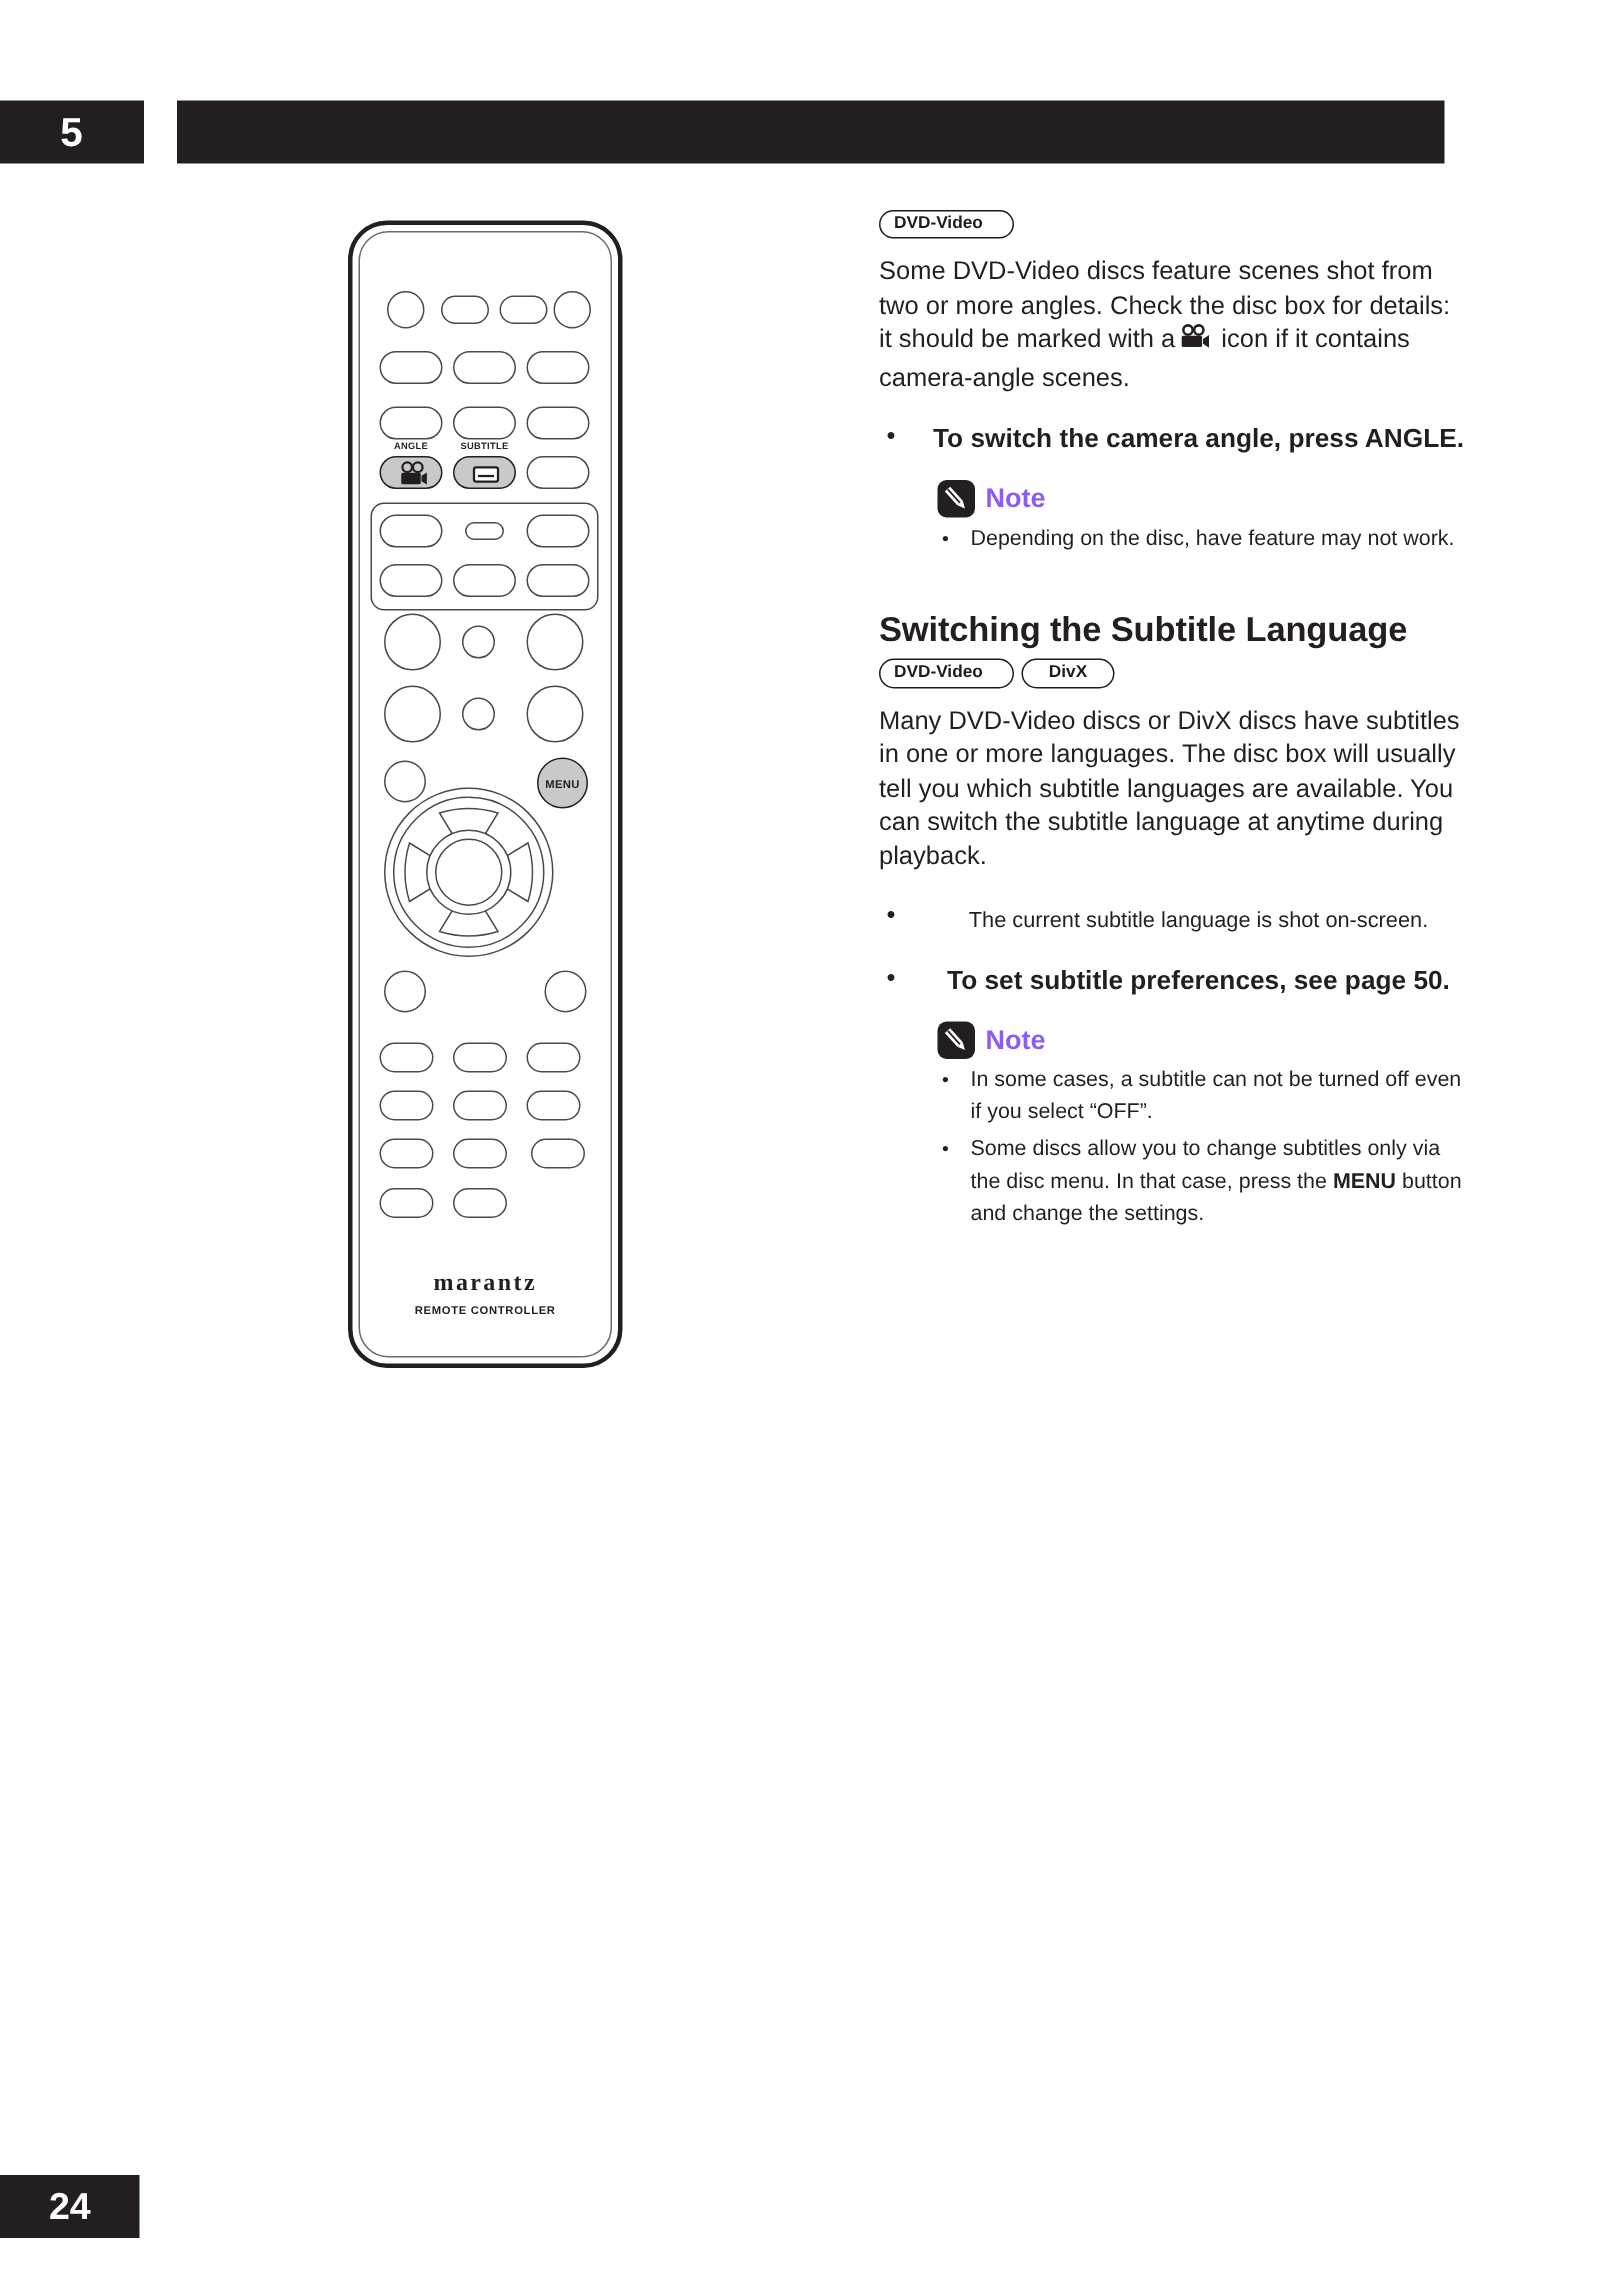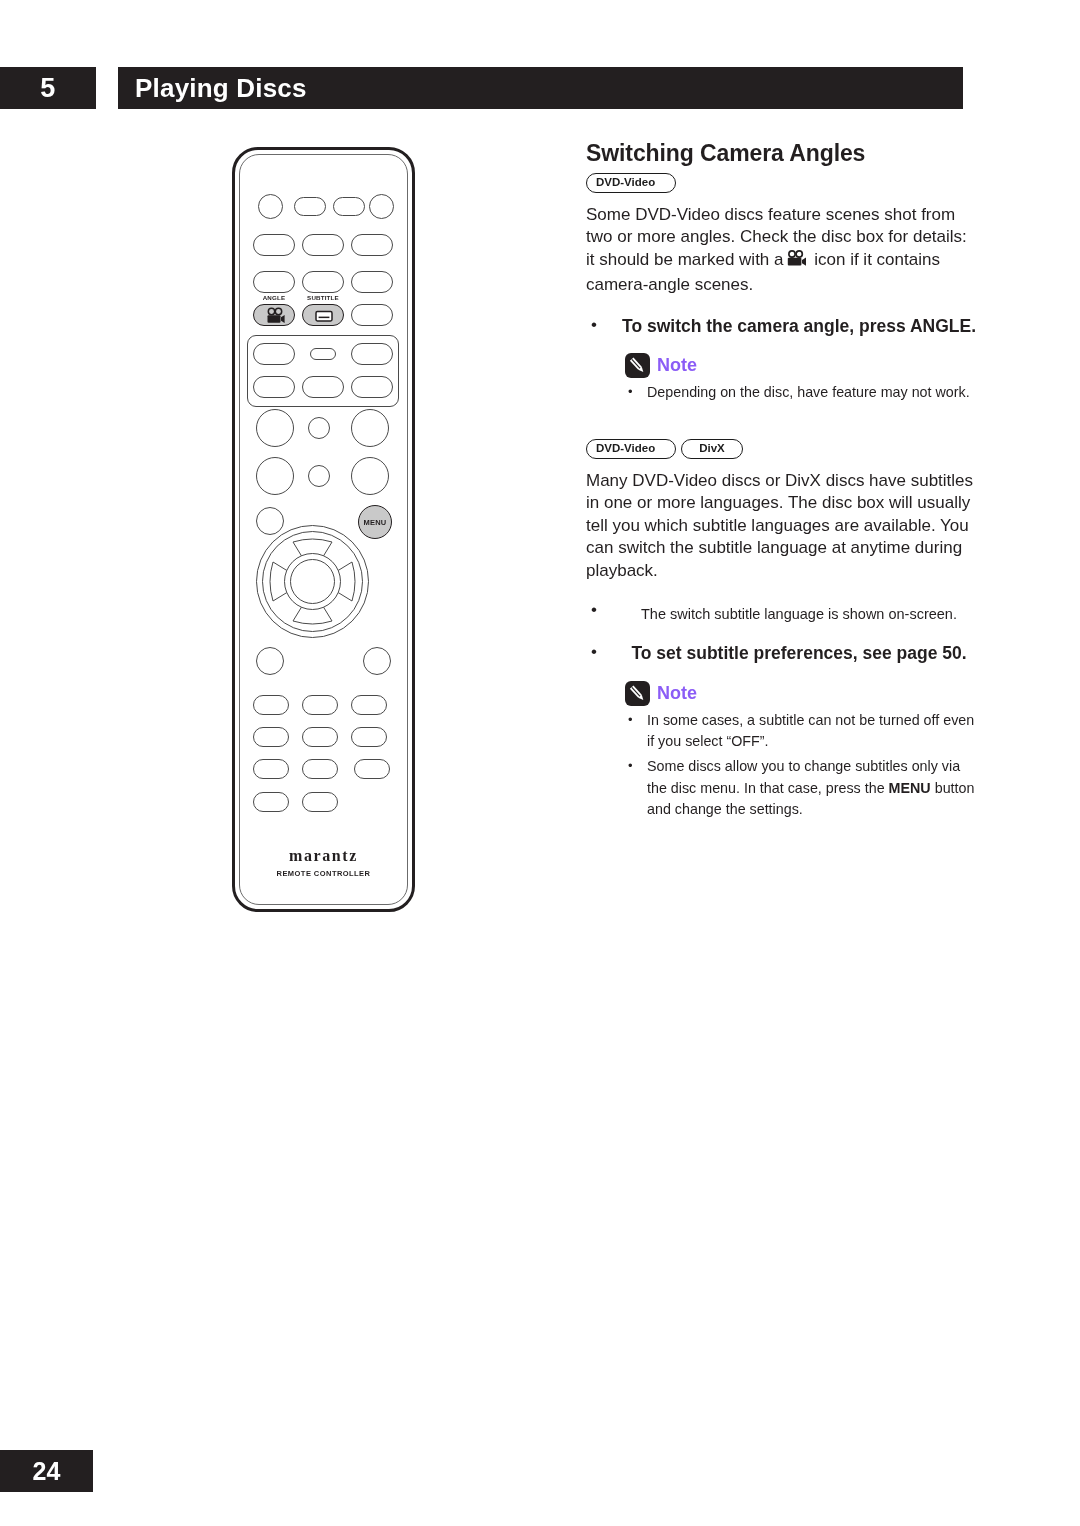--- a/index.html
+++ b/index.html
@@ -331,21 +331,20 @@
   .note-item-text b { font-weight: bold; }
 
   .gap-lg { height: 36px; }
 </style>
 </head>
 <body>
 
 <div class="header">
   <div class="header-chapter">5</div>
   <div class="header-bar"></div>
-  <div class="header-title">Playing Discs</div>
 </div>
 
 <div class="remote-wrap">
   <div class="remote-outer"></div>
   <div class="remote-inner"></div>
 
   <div class="btn round" style="left:26px;top:47px;width:25px;height:25px;"></div>
   <div class="btn pill" style="left:62px;top:50px;width:32px;height:19px;"></div>
   <div class="btn pill" style="left:101px;top:50px;width:32px;height:19px;"></div>
   <div class="btn round" style="left:137px;top:47px;width:25px;height:25px;"></div>
@@ -431,21 +430,20 @@
 
   <div class="btn pill" style="left:21px;top:645px;width:36px;height:20px;"></div>
   <div class="btn pill" style="left:70px;top:645px;width:36px;height:20px;"></div>
 
   <div class="brand">marantz</div>
   <div class="brand-sub">REMOTE CONTROLLER</div>
 </div>
 
 <div class="content">
 
-  <h2 class="sec-heading">Switching Camera Angles</h2>
   <div class="badges">
     <span class="badge">DVD-Video</span>
   </div>
   <p class="body-text">
     <span>Some DVD-Video discs feature scenes shot from two or more angles. Check the disc box for details: it should be marked with a</span><span class="inline-cam"><svg width="24" height="18" viewBox="0 0 24 18">
           <circle cx="7" cy="4" r="3.1" fill="none" stroke="#231f20" stroke-width="1.7"></circle>
           <circle cx="14.2" cy="4" r="3.1" fill="none" stroke="#231f20" stroke-width="1.7"></circle>
           <rect x="2.8" y="7.8" width="13.6" height="7.6" rx="1" fill="#231f20"></rect>
           <path d="M17 10 L21 7.4 L21 15.8 L17 13.2 Z" fill="#231f20"></path>
         </svg></span>
@@ -473,30 +471,31 @@
       <span class="note-title">Note</span>
     </div>
     <div class="note-item">
       <span class="note-item-dot">•</span>
       <span class="note-item-text">Depending on the disc, have feature may not work.</span>
     </div>
   </div>
 
   <div class="gap-lg"></div>
 
+  <h2 class="sec-heading">Switching the Subtitle Language</h2>
   <div class="badges">
     <span class="badge">DVD-Video</span>
     <span class="badge wide">DivX</span>
   </div>
   <p class="body-text">Many DVD-Video discs or DivX discs have subtitles in one or more languages. The disc box will usually tell you which subtitle languages are available. You can switch the subtitle language at anytime during playback.</p>
 
   <div class="bullet-row">
     <div class="bullet-dot">•</div>
     <div class="bullet-body">
-      <p class="bullet-note">The switch subtitle language is shown on-screen.</p>
+      <p class="bullet-note">The current subtitle language is shot on-screen.</p>
     </div>
   </div>
 
   <div class="bullet-row">
     <div class="bullet-dot">•</div>
     <div class="bullet-body">
       <p class="bullet-strong">To set subtitle preferences, see page 50.</p>
     </div>
   </div>
 

